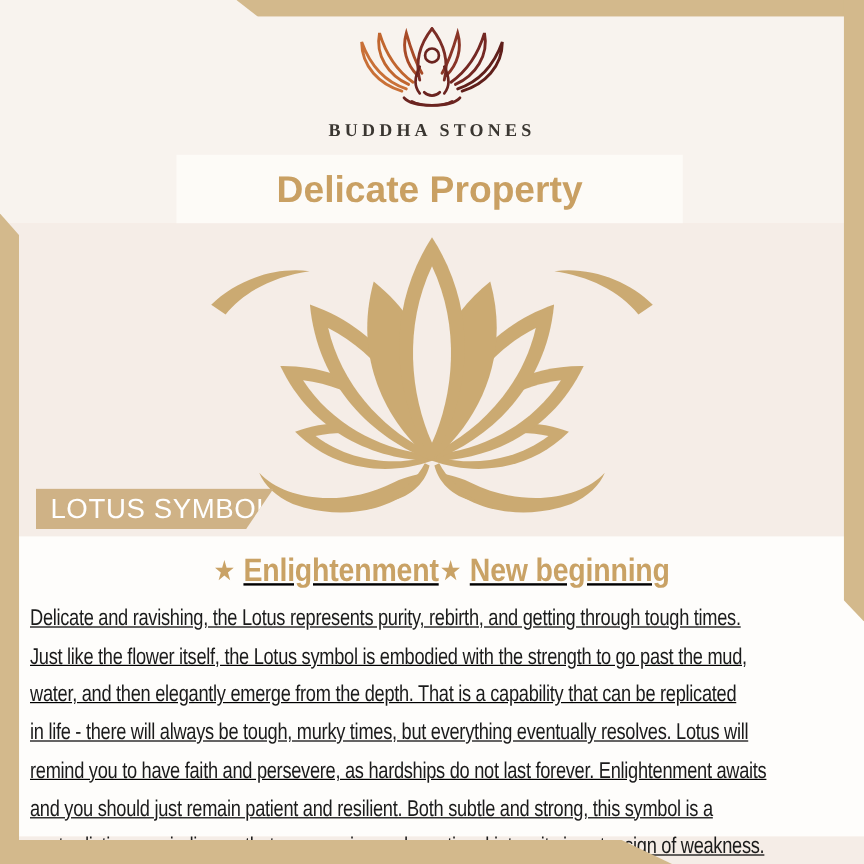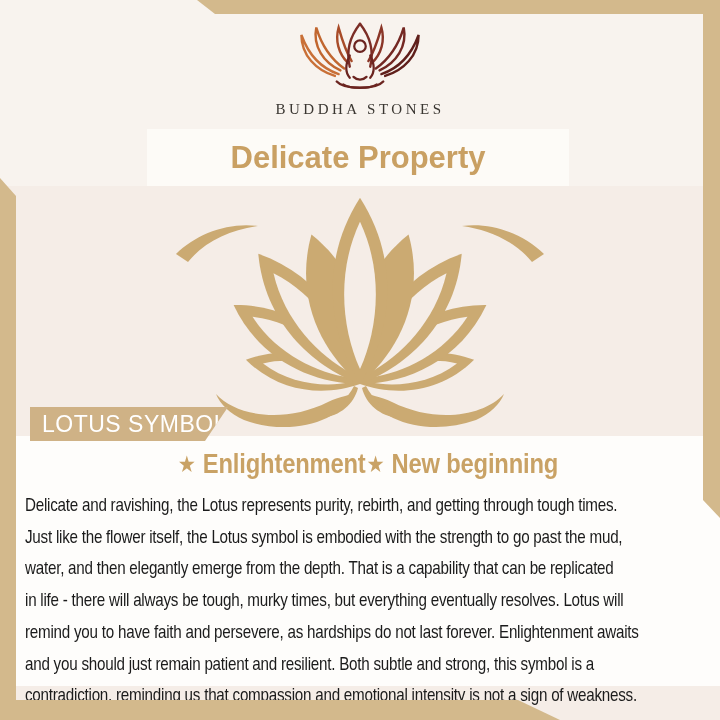--- a/index.html
+++ b/index.html
@@ -30,42 +30,42 @@
   .frame-right{left:703px;top:0;width:17px;height:518px;
     clip-path:polygon(0 0,100% 0,100% 100%,0 calc(100% - 18px));}
   .frame-left{left:0;top:178px;width:16px;height:542px;
     clip-path:polygon(0 0,100% 18px,100% 100%,0 100%);}
   .frame-bottom{left:0;top:700px;width:560px;height:20px;
     clip-path:polygon(0 0,518px 0,100% 100%,0 100%);}
 
   
   .logo-svg{position:absolute;left:285px;top:22px;width:150px;height:80px;z-index:2;}
   .brand-name{position:absolute;left:0;top:101px;width:720px;text-align:center;z-index:2;
-    font-family:"Liberation Serif","DejaVu Serif",serif;font-size:15px;font-weight:400;
+    font-family:"Liberation Serif","DejaVu Serif",serif;font-size:15px;font-weight:700;
     letter-spacing:3.5px;color:#3a3631;}
 
   
   .title-band{position:absolute;left:147px;top:129px;width:422px;height:57px;
     background:#fdfbf7;z-index:2;display:flex;align-items:center;justify-content:center;}
   .page-title{font-size:31px;font-weight:700;color:var(--gold-text);letter-spacing:0px;}
 
   
   .lotus-svg{position:absolute;left:160px;top:188px;width:400px;height:240px;z-index:2;}
 
   
   .label-banner{position:absolute;left:30px;top:407px;width:198px;height:34px;z-index:4;
     background:var(--banner-tan);
     clip-path:polygon(0 0,100% 0,calc(100% - 23px) 100%,0 100%);
     display:flex;align-items:center;}
   .label-banner span{color:#ffffff;font-size:23px;font-weight:400;letter-spacing:0.5px;
     padding-left:12px;}
 
   
-  .content-panel{position:absolute;left:16px;top:436px;width:704px;height:250px;
-    background:var(--panel-white);z-index:3;}
+  .content-panel{position:absolute;left:16px;top:447px;width:704px;height:250px;
+    background:var(--panel-white);z-index:3;text-decoration:underline;}
   .benefits-heading{margin-top:13px;text-align:center;color:#c9a265;font-weight:700;
     font-size:27px;letter-spacing:-0.2px;transform:scaleX(0.88);transform-origin:center;
     white-space:nowrap;}
   .benefits-heading .star{font-family:"DejaVu Sans",sans-serif;font-size:23px;
     display:inline-block;vertical-align:1px;}
   .benefits-heading .kw{margin-left:8px;}
   .benefits-heading .star + .kw{margin-left:8px;}
   .benefits-heading .kw1{margin-right:1px;}
   .body-paragraph{margin:9px 0 0 9px;}
   .body-line{font-size:19px;line-height:31.7px;color:var(--body-text);

